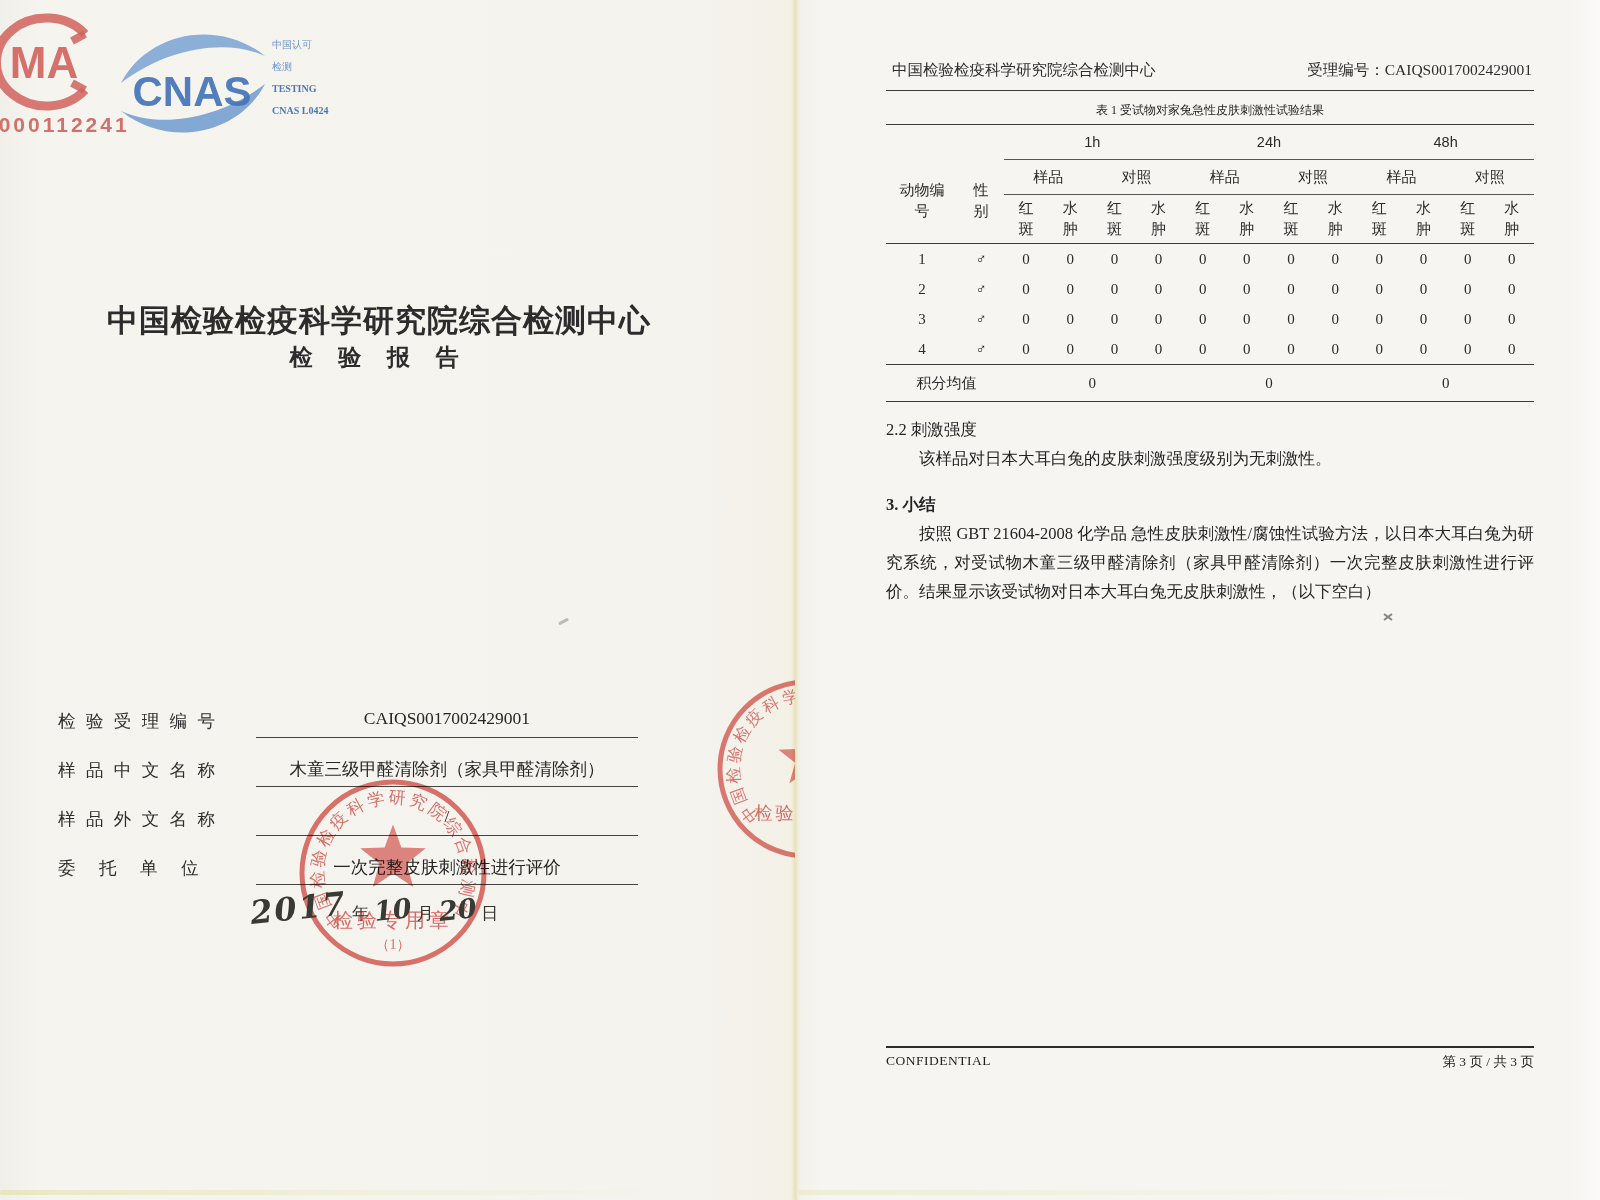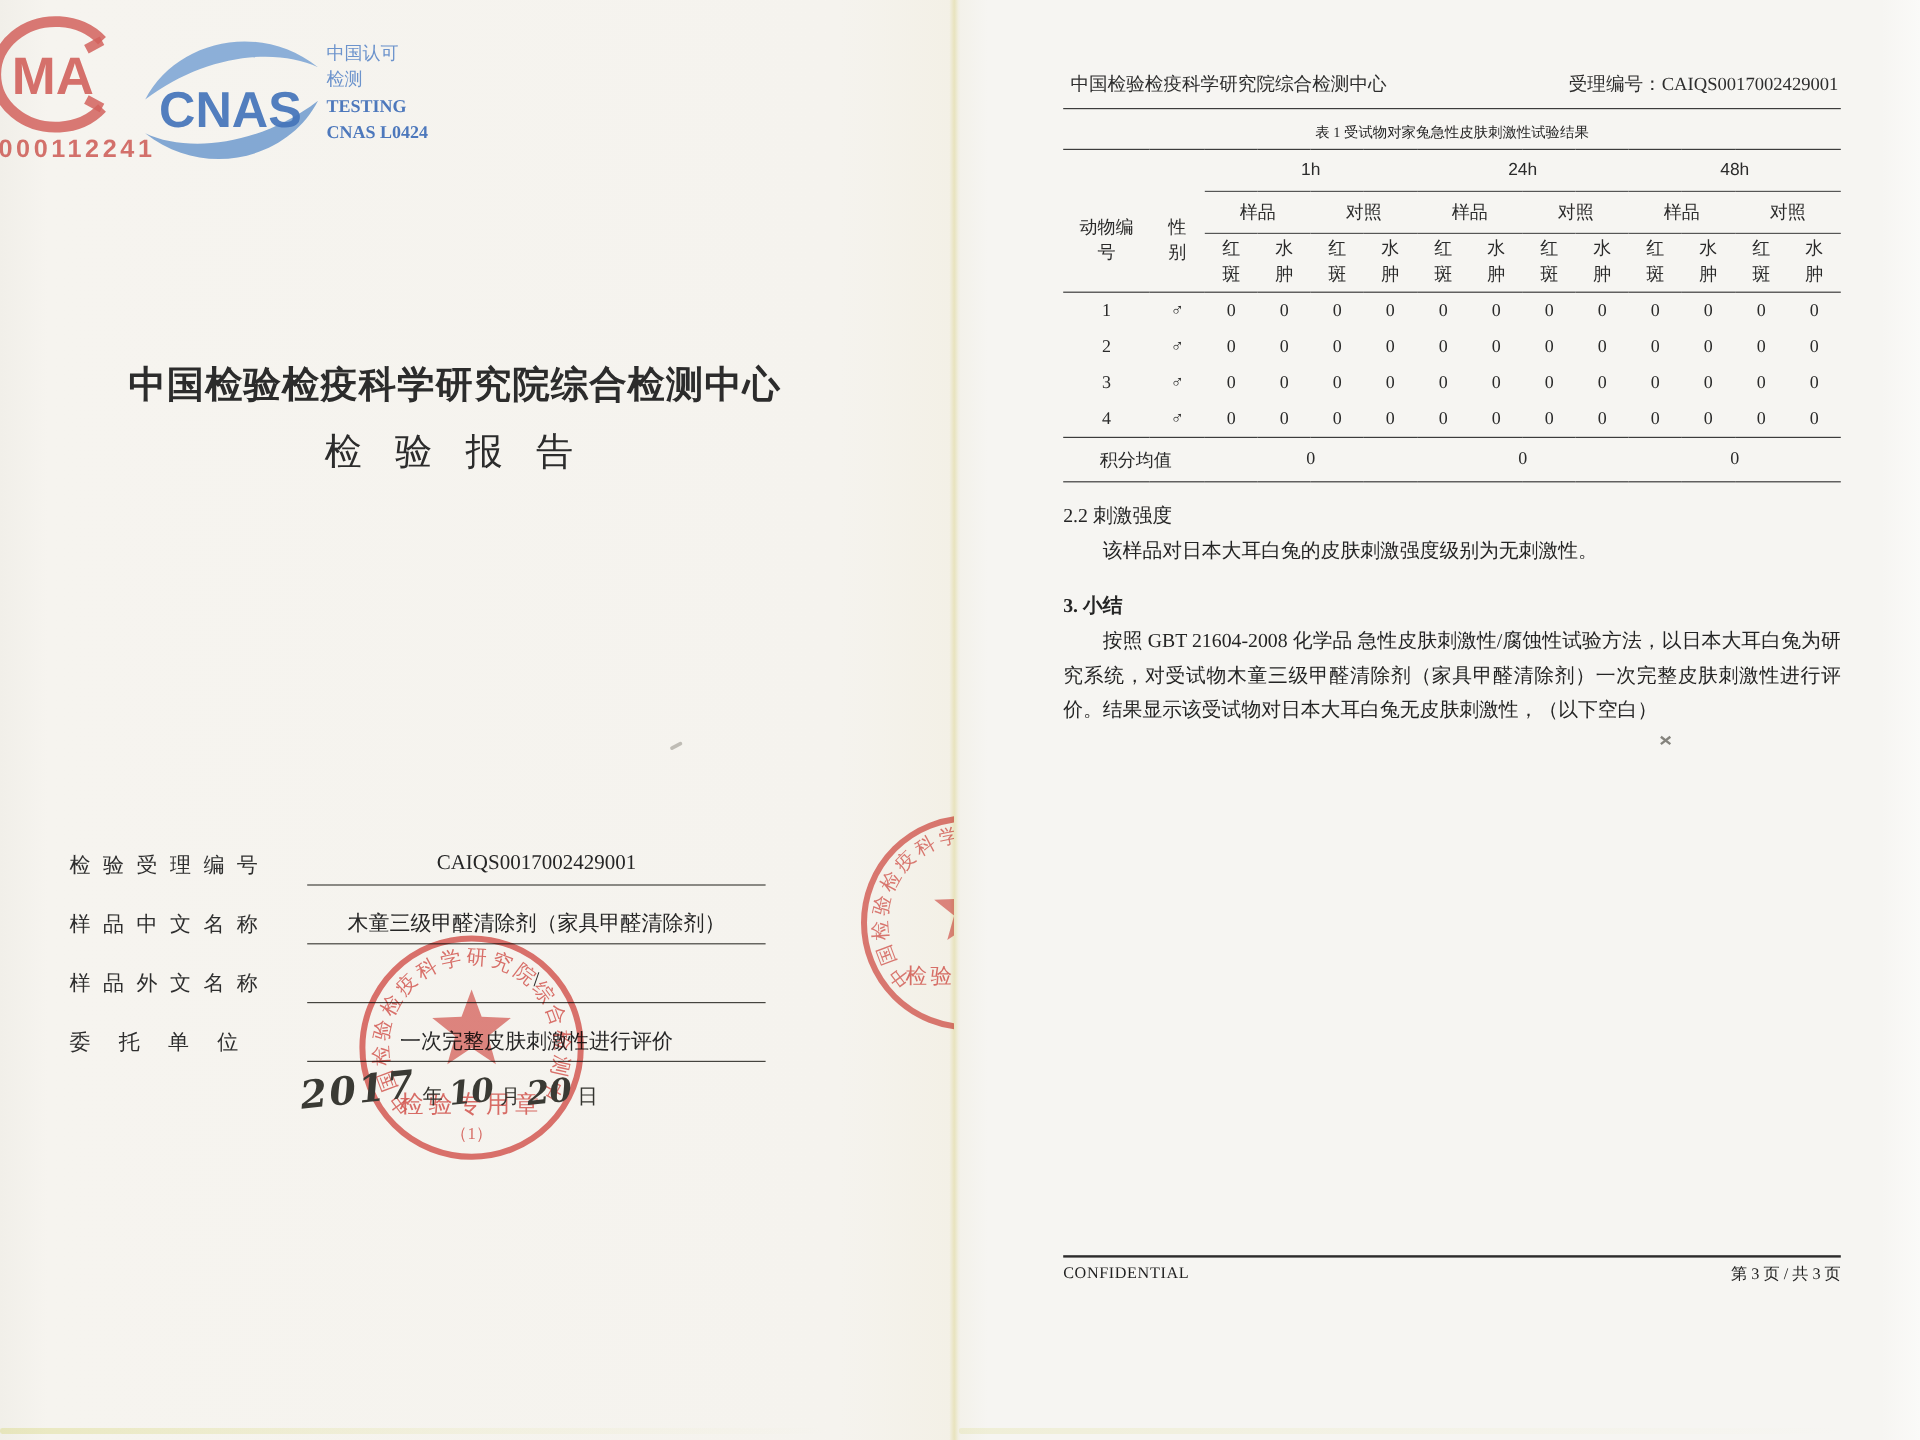--- a/index.html
+++ b/index.html
@@ -30,28 +30,28 @@
 
   
   .cma-wrap { position:absolute; left:-12px; top:12px; width:140px; height:135px; }
   .cma-num {
     position:absolute; left:-4px; top:101px; font:700 21px "Liberation Sans",sans-serif;
     color:#cd5a54; letter-spacing:3px; opacity:.85; white-space:nowrap;
   }
   .cnas-wrap { position:absolute; left:116px; top:24px; width:152px; height:122px; }
   .cnas-side {
     position:absolute; left:272px; top:34px; line-height:22px;
-    font-family:"Liberation Sans",sans-serif; font-size:15px; color:#6c93cc;
+    font-family:"Liberation Sans",sans-serif; font-size:10px; color:#6c93cc;
   }
   .cnas-side .b { font-weight:700; color:#4d78bc;font-family:Liberation Serif, serif; }
 
   
   .title-block { position:absolute; left:0; top:300px; width:758px; text-align:center; color:#2c2c2c; }
   .title-1 { font-size:31px; font-weight:600; letter-spacing:1px; }
-  .title-2 { font-size:31px; font-weight:400; letter-spacing:10px; margin-top:14px; }
+  .title-2 { font-size:23px; font-weight:700; letter-spacing:10px; }
 
   
   .fields { position:absolute; left:58px; top:689px; width:580px; z-index:2; }
   .f-row { display:flex; align-items:flex-end; height:49px; }
   .f-label { width:198px; font-size:17.5px; letter-spacing:3px; color:#2e2e2e; padding-bottom:5px; white-space:nowrap; }
   .f-value {
     flex:1; text-align:center; border-bottom:1.6px solid #45443f;
     font-size:17.5px; color:#262626; padding-bottom:5px; min-height:24px;
   }
 

